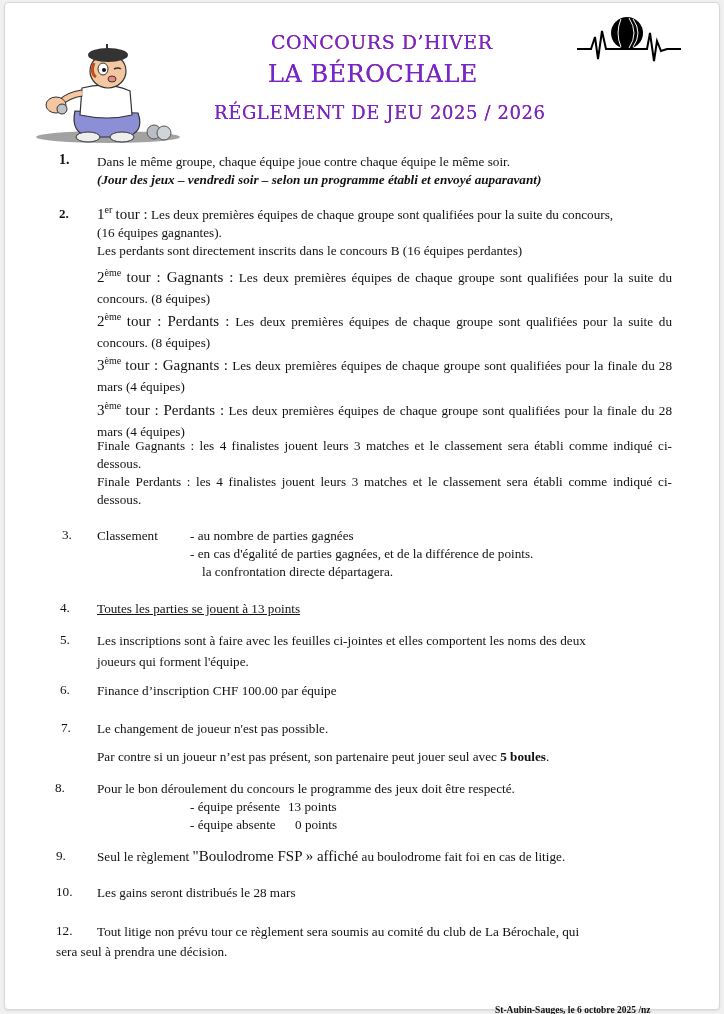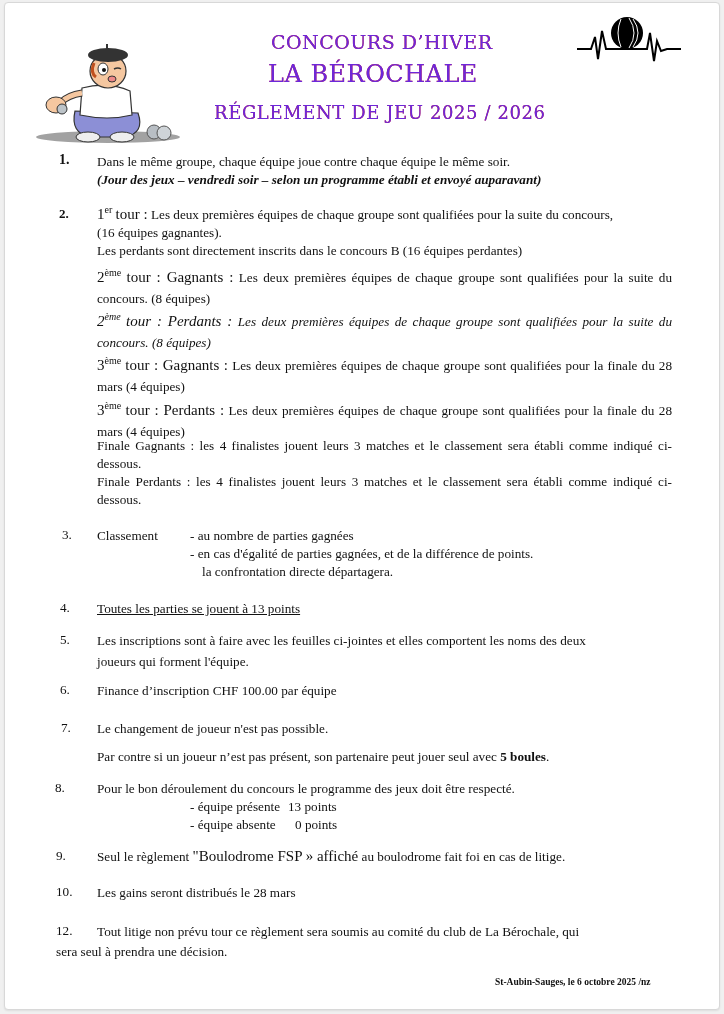--- a/index.html
+++ b/index.html
@@ -38,21 +38,21 @@
   .t3 { left: 209px; top: 99px; font-size: 18px; letter-spacing: 0.6px; }
 
   .txt { font-size: 13.2px; line-height: 18px; white-space: nowrap; }
   .num { font-size: 13.2px; }
   .num-bold { font-weight: bold; font-size: 14px; }
   .justify { white-space: normal; text-align: justify; text-align-last: left; width: 575px; }
   .big { font-size: 15px; }
   sup { font-size: 10px; vertical-align: 6px; line-height: 0; }
   .bold { font-weight: bold; }
   .ital { font-style: italic; font-weight: bold; }
-  .sig { font-size: 9.5px; font-weight: bold; white-space: nowrap; }
+  .sig { font-size: 9.5px; font-weight: bold; white-space: nowrap; margin-top: 28px; }
 </style>
 </head>
 <body>
 
 <div class="page">
 
   <div class="abs mascot">
     <svg width="160" height="115" viewBox="0 0 160 115">
       <ellipse cx="78" cy="104" rx="72" ry="6" fill="#555" opacity="0.55"></ellipse>
 
@@ -108,21 +108,21 @@
     <span>Les deux premières équipes de chaque groupe sont qualifiées pour la suite du concours,</span>
   </div>
   <div class="abs txt" style="left:92px; top:221px;">(16 équipes gagnantes).</div>
   <div class="abs txt" style="left:92px; top:239px;">Les perdants sont directement inscrits dans le concours B  (16 équipes perdantes)</div>
 
   <div class="abs txt justify" style="left:92px; top:264px; line-height:21px;">
     <span class="big">2</span><sup>ème</sup>
     <span class="big">tour : Gagnants :</span>
     <span>Les deux premières équipes de chaque groupe sont qualifiées pour la suite du concours. (8 équipes)</span>
   </div>
-  <div class="abs txt justify" style="left:92px; top:308px; line-height:21px;font-style:italic;">
+  <div class="abs txt justify" style="left:92px; top:308px; line-height:21px;">
     <span class="big">2</span><sup>ème</sup>
     <span class="big">tour : Perdants :</span>
     <span>Les deux premières équipes de chaque groupe sont qualifiées pour la suite du concours. (8 équipes)</span>
   </div>
   <div class="abs txt justify" style="left:92px; top:352px; line-height:21px;">
     <span class="big">3</span><sup>ème</sup>
     <span class="big">tour : Gagnants :</span>
     <span>Les deux premières équipes de chaque groupe sont qualifiées pour la finale du 28 mars (4 équipes)</span>
   </div>
   <div class="abs txt justify" style="left:92px; top:397px; line-height:21px;">

